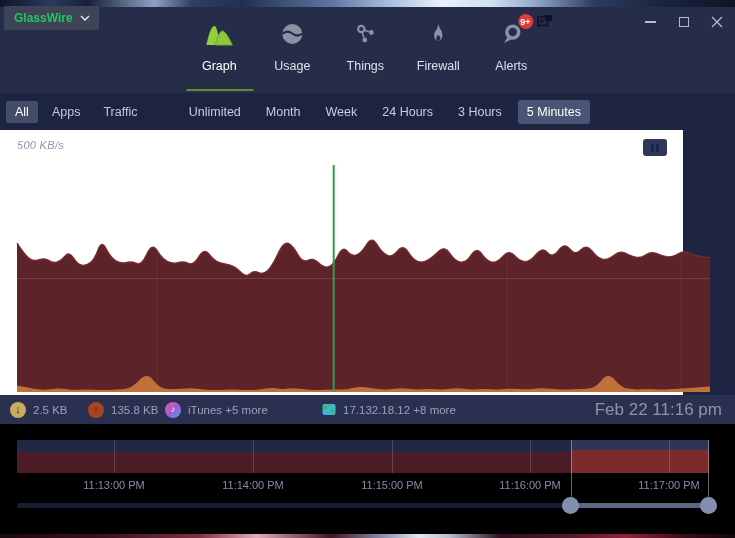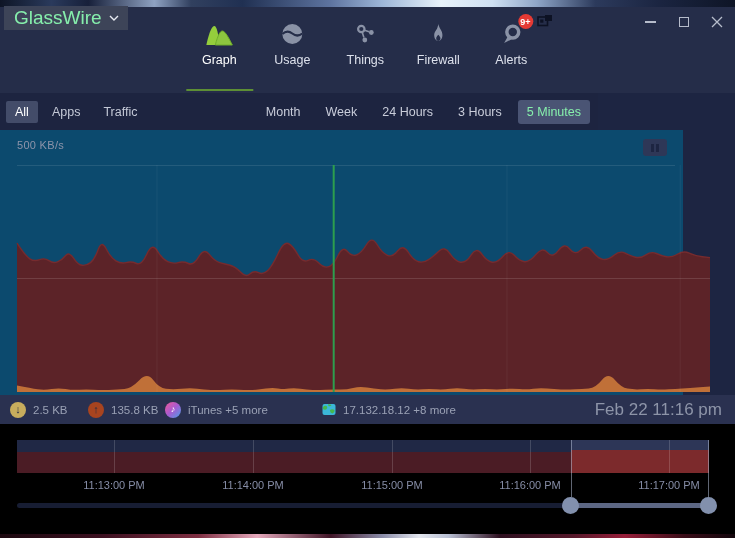--- a/index.html
+++ b/index.html
@@ -8,46 +8,46 @@
 
   
   .photo-top{position:absolute;left:0;top:0;width:735px;height:7px;
     background:linear-gradient(90deg,#0e1526 0%,#2a3a5c 7%,#17203a 12%,#8fa2c2 21%,#31405f 26%,#203052 33%,#5e74a0 45%,#9db6d8 52%,#e8f2fa 60%,#cfe0f2 67%,#8fa6c8 73%,#2c3a5c 81%,#1a2440 90%,#0e1526 100%);}
   .photo-bottom{position:absolute;left:0;top:534px;width:735px;height:4px;
     background:linear-gradient(90deg,#1c0910 0%,#3c1020 14%,#7e2f42 27%,#e5a9bc 35%,#401527 45%,#8a8ca8 52%,#e3e6ee 57%,#b9c0d4 61%,#2e1020 68%,#55182a 78%,#971f3a 85%,#3a0d18 93%,#12060c 100%);}
 
   
   .titlebar{position:absolute;left:0;top:7px;width:735px;height:86px;background:#252d49;}
   .app-chip{position:absolute;left:4px;top:-1px;height:24px;background:#3d4458;display:flex;align-items:center;padding:0 9px 0 10px;cursor:default;}
-  .app-chip span{color:#86efac;font-size:19px;margin-right:7px;}
+  .app-chip span{color:#22c55e;font-size:12px;margin-right:7px;font-weight:bold;}
   .nav{position:absolute;left:50%;top:0;transform:translateX(-50.6%);height:86px;display:flex;}
   .nav-item{position:relative;width:73px;height:86px;display:flex;flex-direction:column;align-items:center;padding-top:13px;cursor:default;}
   .nav-icon{height:28px;display:flex;align-items:center;justify-content:center;position:relative;}
-  .nav-label{margin-top:5px;font-size:12.5px;color:#dde1ec;}
+  .nav-label{margin-top:11px;font-size:12.5px;color:#dde1ec;}
   .nav-item.active .nav-label{color:#ffffff;}
   .underline{position:absolute;left:3px;right:3px;bottom:2px;height:2px;background:#5d8f35;}
   .badge{position:absolute;top:-6px;right:-10px;min-width:15px;height:15px;border-radius:8px;background:#e53a34;color:#fff;
     font-size:9px;font-weight:bold;display:flex;align-items:center;justify-content:center;padding:0 2px;}
   .mini-icon{position:absolute;left:536px;top:6px;width:18px;height:16px;display:flex;align-items:center;justify-content:center;}
   .win-controls{position:absolute;right:2px;top:0;height:30px;display:flex;}
   .win-btn{width:33px;height:30px;display:flex;align-items:center;justify-content:center;cursor:default;}
   .glyph-min{width:11px;height:2px;background:#b6bccb;}
   .glyph-max{width:10px;height:10px;border:1.4px solid #b6bccb;}
 
   
   .filter-bar{position:absolute;left:0;top:93px;width:598px;height:37px;background:#1d2440;}
   .scopes{position:absolute;left:6px;top:0;height:37px;display:flex;align-items:center;}
   .scope{font-size:12.5px;color:#c3c8d6;padding:4px 9px;margin-right:5px;border-radius:2px;}
   .scope.selected{background:#434c69;color:#ffffff;}
   .ranges{position:absolute;right:8px;top:0;height:37px;display:flex;align-items:center;}
   .range{font-size:12.5px;color:#c9cdda;padding:5px 9px;margin-left:7px;border-radius:3px;}
-  .range.selected{background:#4a5474;color:#86efac;}
-
-  
-  .graph-area{position:absolute;left:0;top:130px;width:683px;height:265px;background:#0c4a6e;}
+  .range.selected{background:#4a5474;color:#ffffff;}
+
+  
+  .graph-area{position:absolute;left:0;top:130px;width:683px;height:265px;background:#ffffff;font-style:italic;}
   .kb-label{position:absolute;left:17px;top:9px;font-size:11px;color:#8d94aa;letter-spacing:.3px;}
   .topline{position:absolute;left:17px;right:8px;top:35px;height:1px;background:rgba(255,255,255,0.10);}
   .pause-btn{position:absolute;right:16px;top:9px;width:24px;height:17px;background:#2e3757;border-radius:3px;
     display:flex;align-items:center;justify-content:center;gap:2px;}
   .pause-btn i{display:block;width:3px;height:8px;background:#1d2542;}
   #chart{position:absolute;left:0;top:0;}
 
   
   .status-bar{position:absolute;left:0;top:395px;width:735px;height:29px;background:#2a3150;}
   .sb-group{position:absolute;top:0;height:29px;display:flex;align-items:center;gap:7px;}
@@ -168,20 +168,21 @@
     </div>
   </div>
 
   <div class="filter-bar">
     <div class="scopes">
       <span class="scope selected">All</span>
       <span class="scope">Apps</span>
       <span class="scope">Traffic</span>
     </div>
     <div class="ranges">
+      <span class="range">Unlimited</span>
       <span class="range">Month</span>
       <span class="range">Week</span>
       <span class="range">24 Hours</span>
       <span class="range">3 Hours</span>
       <span class="range selected">5 Minutes</span>
     </div>
   </div>
 
   <div class="graph-area">
     <span class="kb-label">500 KB/s</span>

